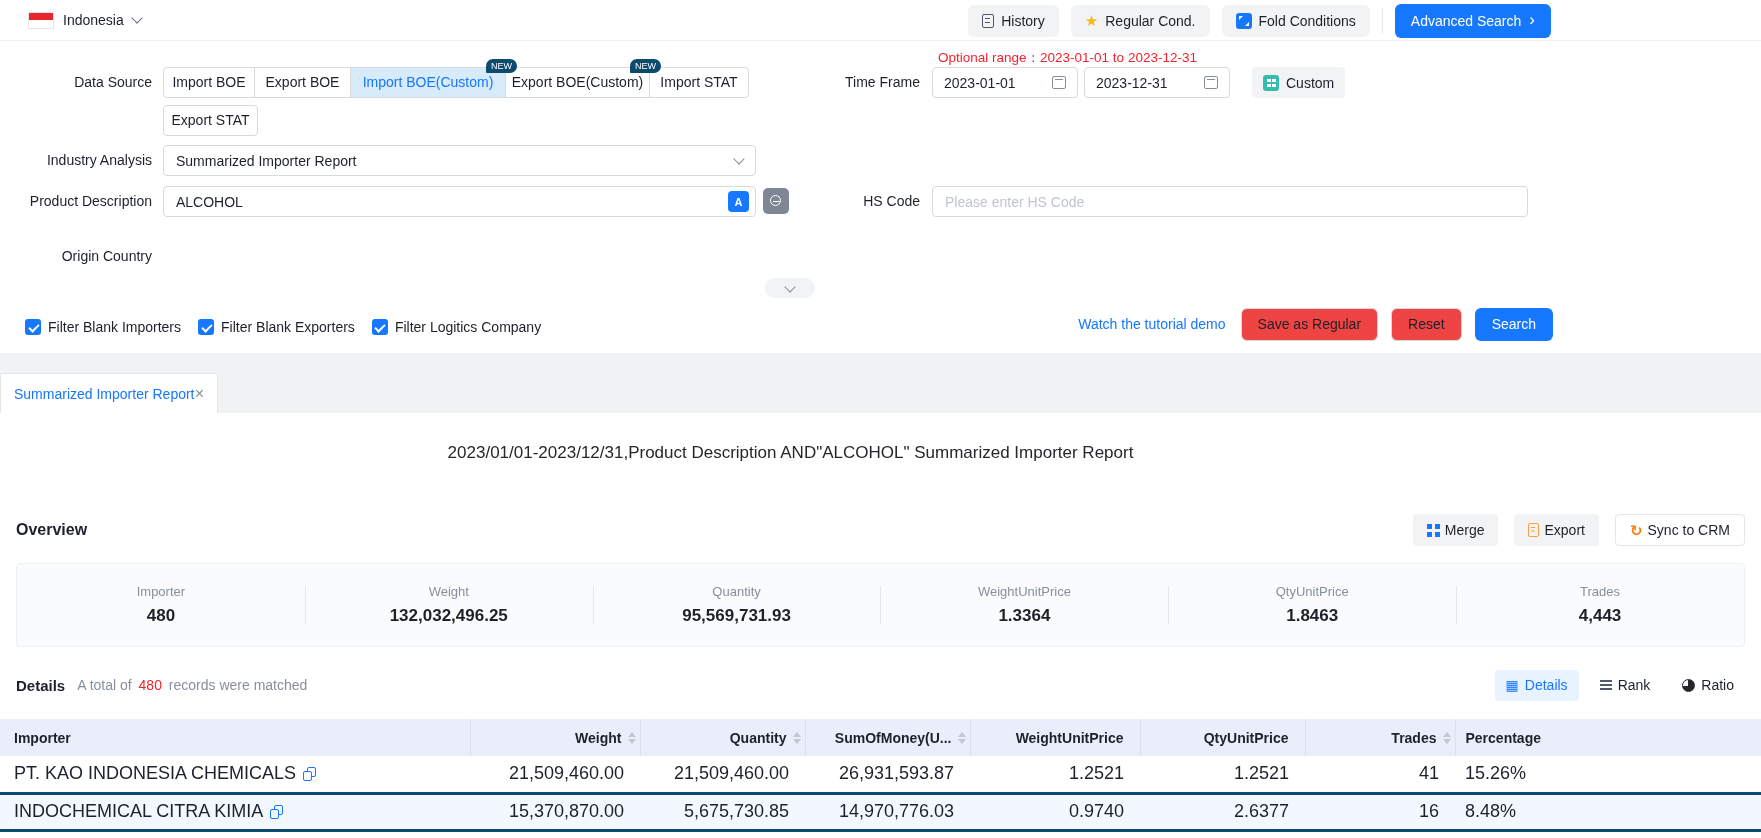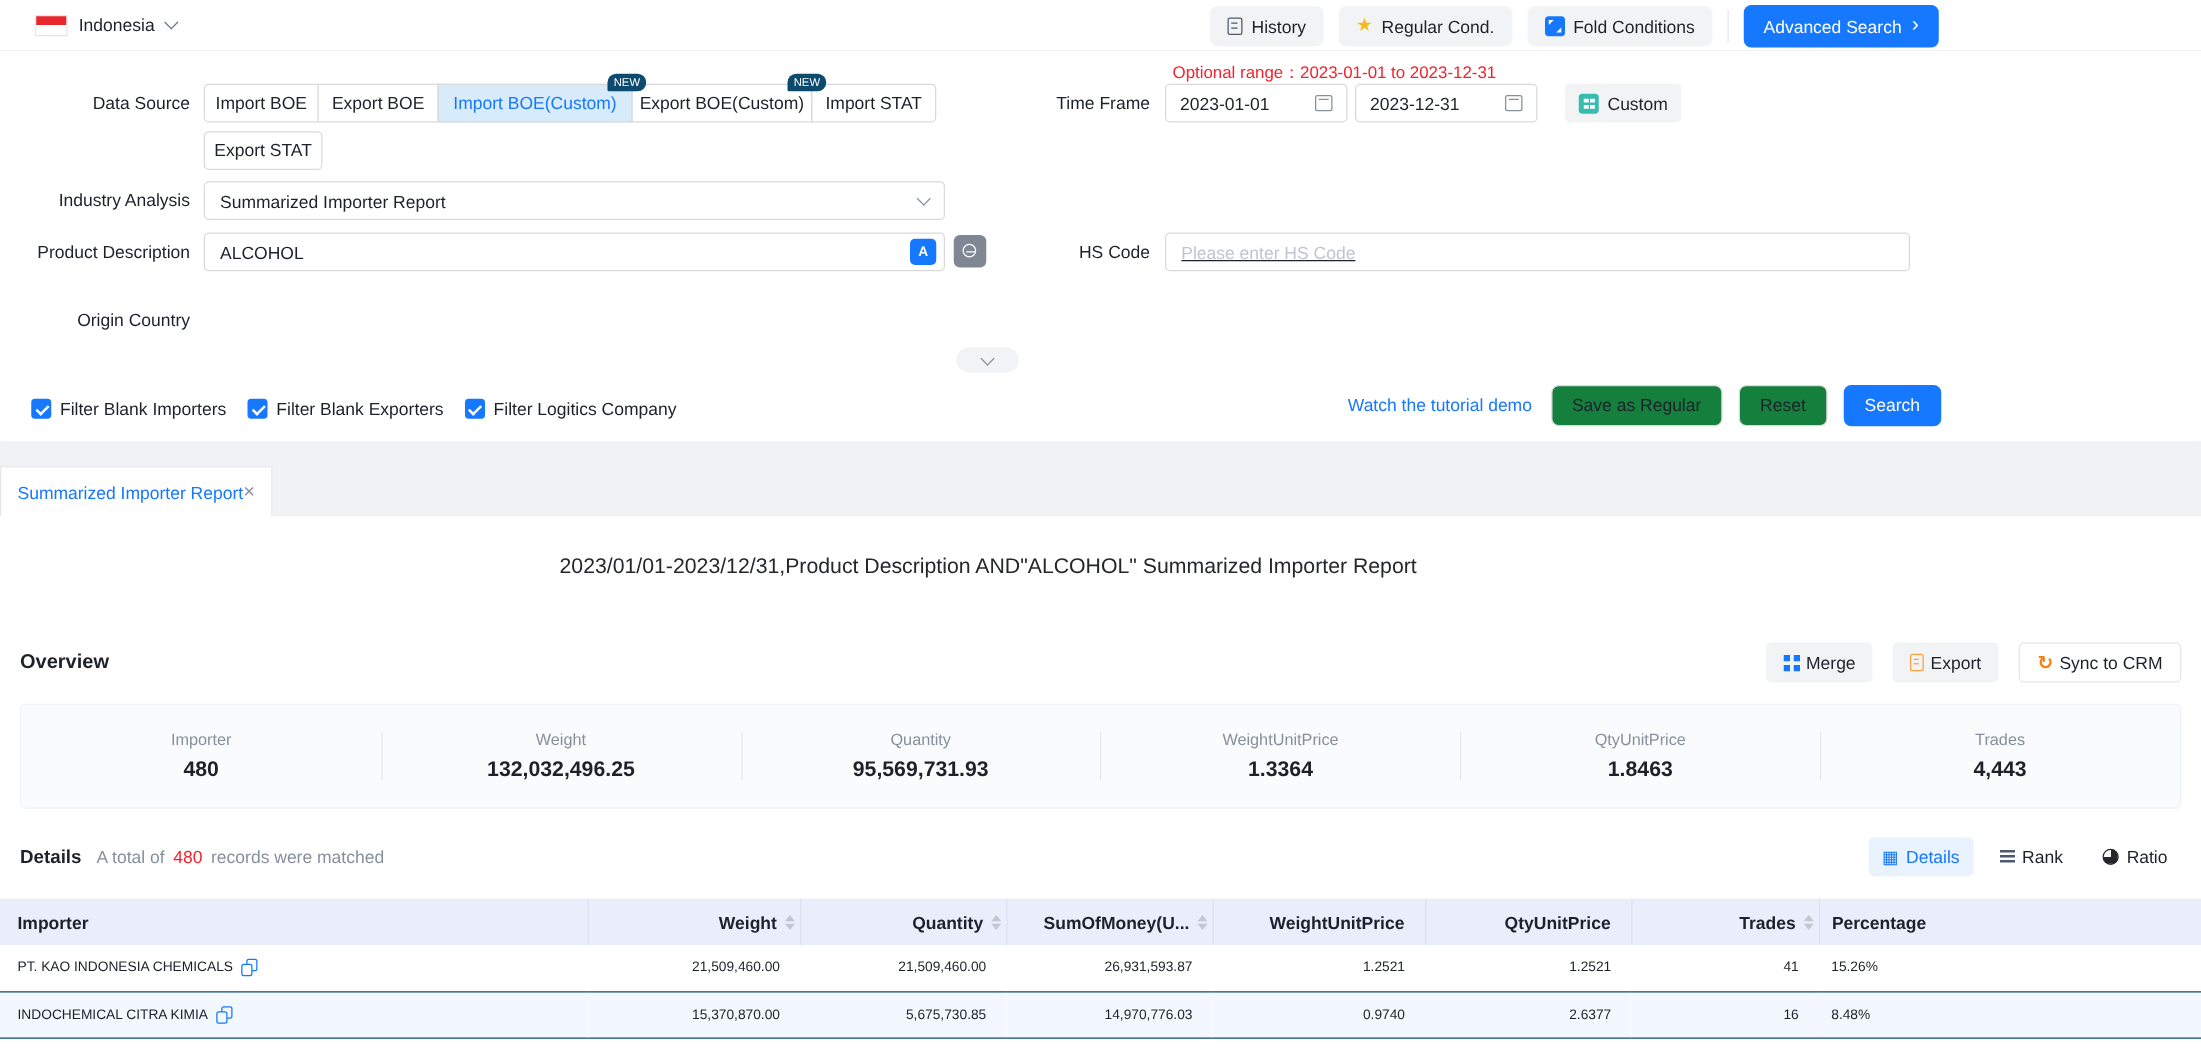--- a/index.html
+++ b/index.html
@@ -45,35 +45,35 @@
   .custom-icon { width:16px; height:16px; background:#35bcb1; border-radius:3px; position:relative; }
   .custom-icon::before { content:""; position:absolute; left:4px; top:4px; width:3.5px; height:3.5px; background:#fff; box-shadow:5px 0 #fff,0 5px #fff,5px 5px #fff; }
 
   .select { position:absolute; left:163px; width:593px; height:31px; border:1px solid #d9d9d9; border-radius:4px; background:#fff; display:flex; align-items:center; justify-content:space-between; padding:0 12px; cursor:pointer; }
   .select .chev { margin-top:-3px; border-color:#86909c; }
   .placeholder { color:#c0c4cc; }
   .input-wrap { position:absolute; left:163px; width:593px; height:31px; }
   .input-wrap input { width:100%; height:31px; border:1px solid #d9d9d9; border-radius:4px; padding:0 40px 0 12px; font:inherit; color:#1d2129; outline:none; }
   .input-wrap input::placeholder { color:#c0c4cc; }
   .hs-wrap { left:932px; width:596px; }
-  .hs-wrap input { padding-right:12px;text-decoration:underline; }
+  .hs-wrap input { padding-right:12px; }
   .trans-icon { position:absolute; right:7px; top:5px; width:21px; height:21px; background:#1677ff; border-radius:4px; color:#fff; font-size:11px; font-weight:bold; display:flex; align-items:center; justify-content:center; cursor:pointer; }
   .exact-btn { position:absolute; left:763px; width:26px; height:26px; margin-top:2px; background:#7f8694; border-radius:5px; cursor:pointer; }
   .exact-btn::before { content:""; position:absolute; left:7px; top:7px; width:9px; height:9px; border:1.5px solid #fff; border-radius:50%; }
   .exact-btn::after { content:""; position:absolute; left:9.5px; top:12.5px; width:7px; border-top:1.5px solid #fff; }
 
   .chk-row { position:absolute; left:25px; top:270px; height:32px; display:flex; align-items:center; gap:17px; }
   .chk-item { display:flex; align-items:flex-end; gap:7px; cursor:pointer; }
   .checkbox { width:16px; height:16px; background:#1677ff; border-radius:3px; position:relative; }
   .checkbox::after { content:""; position:absolute; left:5.5px; top:2.5px; width:4px; height:8px; border:solid #fff; border-width:0 2px 2px 0; transform:rotate(45deg); }
   .collapse-pill { position:absolute; left:765px; top:237px; width:50px; height:20px; background:#f2f3f5; border-radius:10px; display:flex; align-items:center; justify-content:center; cursor:pointer; }
   .collapse-pill .chev { margin-top:-3px; border-color:#86909c; }
   .actions { position:absolute; right:208px; top:266px; height:34px; display:flex; align-items:center; gap:13px; }
   .link { color:#1677ff; cursor:pointer; margin-right:2px; }
-  .btn-ghost { height:33px; padding:0 16px; border:1px solid #d9d9d9; border-radius:6px; background:#15803d; display:flex; align-items:center; cursor:pointer; }
+  .btn-ghost { height:33px; padding:0 16px; border:1px solid #d9d9d9; border-radius:6px; background:#ef4444; display:flex; align-items:center; cursor:pointer; }
   .btn-primary { height:33px; padding:0 17px; border-radius:6px; background:#1677ff; color:#fff; display:flex; align-items:center; cursor:pointer; }
 
   
   .tabbar { height:60px; background:#f1f2f4; position:relative; }
   .tab { position:absolute; left:0; bottom:0; width:218px; height:40px; background:#fff; border:1px solid #e5e6eb; border-bottom:none; display:flex; align-items:center; justify-content:space-between; padding:0 13px; cursor:pointer; }
   .tab-title { color:#1677ff; font-size:14px; }
   .tab-close { color:#86909c; font-size:16px; line-height:1; cursor:pointer; }
 
   
   .report-title { margin:30px 180px 0 0; text-align:center; font-size:17px; color:#25272b; }
@@ -110,21 +110,21 @@
   table { margin-top:16px; width:1761px; border-collapse:collapse; table-layout:fixed; }
   thead th { background:#e9eefa; height:37px; font-weight:bold; font-size:14px; border-right:1px solid #d9e0ee; }
   thead th:last-child { border-right:none; }
   .th-inner { display:flex; align-items:center; }
   .th-left { padding-left:14px; justify-content:flex-start; }
   .th-right { justify-content:flex-end; padding-right:16px; }
   .th-sort { justify-content:flex-end; padding-right:4px; }
   .caret { display:inline-flex; flex-direction:column; gap:2px; margin-left:6px; }
   .caret::before { content:""; border:4px solid transparent; border-bottom:5px solid #c2c7d0; border-top:none; }
   .caret::after { content:""; border:4px solid transparent; border-top:5px solid #c2c7d0; border-bottom:none; }
-  tbody td { height:37px; font-size:11px; border-bottom:1px solid #0c4a6e; }
+  tbody td { height:37px; font-size:18px; border-bottom:3px solid #0c4a6e; }
   tbody tr.alt td { background:#f3f8fe; }
   .td-name { padding-left:14px; }
   .name-wrap { display:flex; align-items:center; }
   .td-num { text-align:right; padding-right:16px; }
   .td-pct { text-align:left; padding-left:10px; }
   .copy-icon { position:relative; width:13px; height:14px; display:inline-block; margin-left:7px; cursor:pointer; flex:none; }
   .copy-icon::before { content:""; position:absolute; right:0; top:0; width:7px; height:8px; border:1.5px solid #1677ff; border-radius:2px; }
   .copy-icon::after { content:""; position:absolute; left:0; bottom:0; width:7px; height:8px; border:1.5px solid #1677ff; border-radius:2px; background:#fff; }
   tr.alt .copy-icon::after { background:#f3f8fe; }
 </style>

